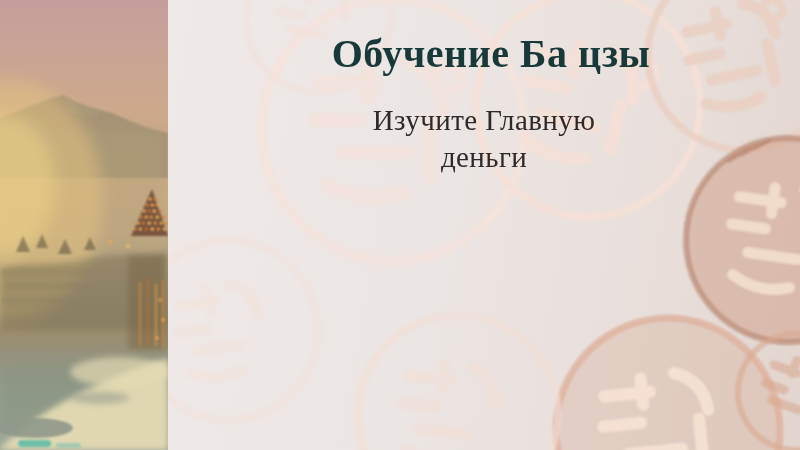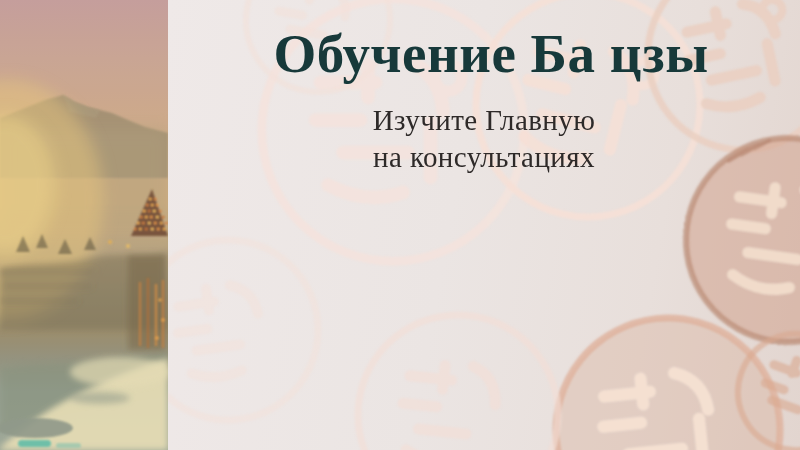--- a/index.html
+++ b/index.html
@@ -13,21 +13,21 @@
   .photo svg{display:block;width:168px;height:450px;}
   
   .main{
     position:absolute;left:168px;top:0;width:632px;height:450px;overflow:hidden;
     background:linear-gradient(100deg,#efe9e8 0%,#ebe5e3 45%,#e8dfdb 75%,#e2d5cf 100%);
   }
   .seals{position:absolute;left:0;top:0;width:632px;height:450px;}
   .content{position:relative;width:100%;height:100%;text-align:center;z-index:2;}
   .title{
     margin:24px 0 0 0;
-    font-size:55px;line-height:60px;font-weight:700;
+    font-size:40px;line-height:60px;font-weight:700;
     letter-spacing:0.5px;color:#17393a;padding-left:14px;
   }
   .body-text{
     margin-top:18px;
     font-size:29px;line-height:37px;font-weight:400;
     letter-spacing:0.4px;color:#2e2a29;
   }
   .line{white-space:nowrap;}
   .line sup{font-size:17px;letter-spacing:0;}
 </style>
@@ -200,17 +200,17 @@
           <circle r="72" stroke-width="6"></circle>
           <path stroke-width="9" d="M-38,-24 h30 M-40,-2 h24 M-12,-36 v18 M8,-34 q18,6 18,26 M-26,14 h34"></path>
         </g>
       </g>
     </svg>
 
     <div class="content">
       <h1 class="title">Обучение Ба цзы</h1>
       <div class="body-text">
         <div class="line">Изучите Главную</div>
-        <div class="line">на консультациях</div>
+        <div class="line">деньги</div>
       </div>
     </div>
   </div>
 </div>
 
 </body></html>

